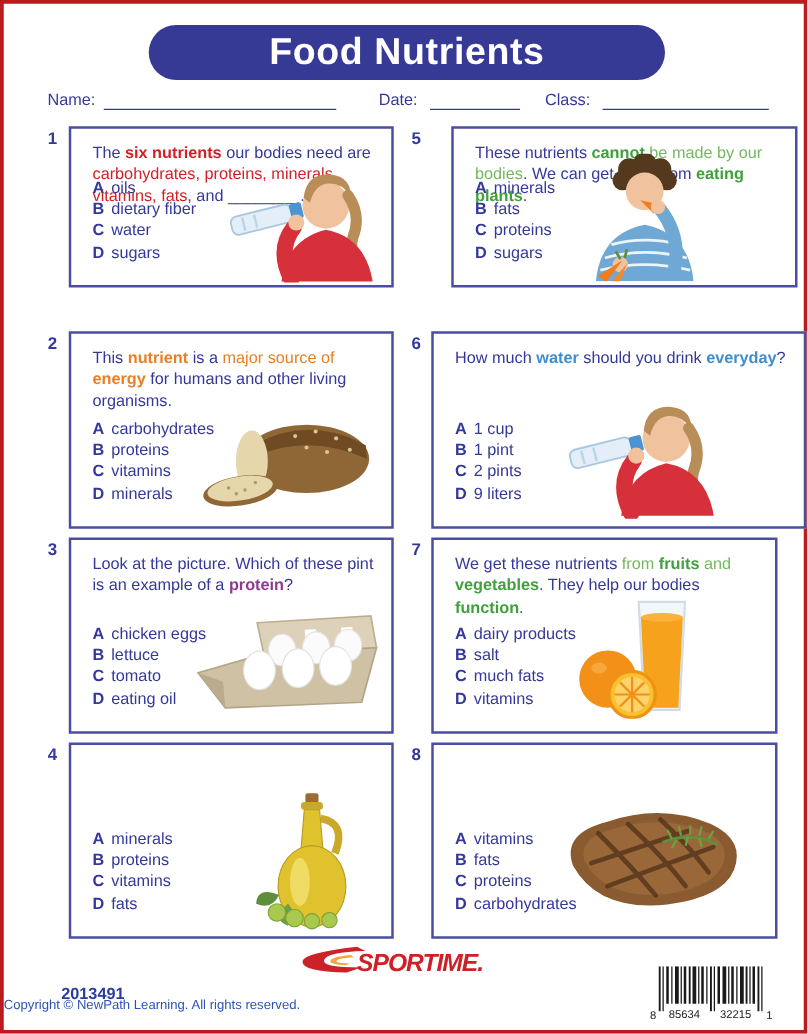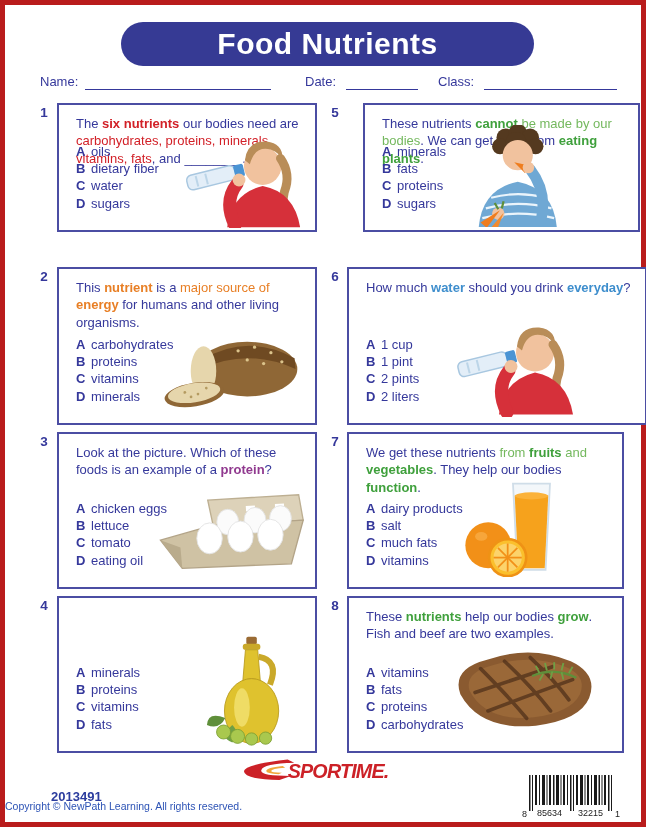--- a/index.html
+++ b/index.html
@@ -1,20 +1,20 @@
 <!DOCTYPE html>
 <html style="--navy: #35389b; --red: #d22027; --orange: #e87f25; --green: #3fa03c; --light-green: #74b85e; --blue: #3e8ecd; --purple: #90398f; --title-bar: #363a94;"><head>
 <meta charset="utf-8">
 <style>
   html,body{margin:0;padding:0;}
   body{
     width:646px;height:827px;position:relative;overflow:hidden;background:#ffffff;
     font-family:"Liberation Sans",sans-serif;
   }
-  .page{position:absolute;inset:0;border:5px solid #b91c1c;box-sizing:border-box;background:#fff;}
+  .page{position:absolute;inset:0;border:3px solid #b91c1c;box-sizing:border-box;background:#fff;}
   
   .title-bar{
     position:absolute;left:116px;top:17px;width:413px;height:44px;
     background:var(--title-bar,#363a94);border-radius:23px;
     display:flex;align-items:center;justify-content:center;
   }
   .title-bar span{color:#fff;font-size:30px;font-weight:bold;letter-spacing:.5px;}
   .field-label{position:absolute;color:var(--navy);font-size:13px;top:69px;}
   .field-line{position:absolute;top:69px;height:15px;border-bottom:1.5px solid var(--navy);}
   
@@ -130,21 +130,21 @@
         <circle cx="32" cy="68" r="1.5" fill="#b49a60"></circle>
           <circle cx="46" cy="72" r="1.5" fill="#b49a60"></circle>
         <circle cx="56" cy="67" r="1.5" fill="#b49a60"></circle>
           <circle cx="38" cy="74" r="1.5" fill="#b49a60"></circle>
       </g>
     </svg>
   </div>
 
   <span class="qnum" style="left:31px;top:429px">3</span>
   <div class="qbox" style="left:52px;top:427px;width:260px;height:157px">
-    <div class="q-prompt"><span class="c-navy">Look at the picture. Which of these foods is an example of a </span><span class="c-purple bold">protein</span><span class="c-navy">?</span></div>
+    <div class="q-prompt"><span class="c-navy">Look at the picture. Which of these pint is an example of a </span><span class="c-purple bold">protein</span><span class="c-navy">?</span></div>
     <div class="q-options">
         <div class="opt-row">
           <span class="opt-letter">A</span>
           <span class="opt-text">chicken eggs</span>
         </div>
         <div class="opt-row">
           <span class="opt-letter">B</span>
           <span class="opt-text">lettuce</span>
         </div>
         <div class="opt-row">
@@ -261,21 +261,21 @@
         <div class="opt-row">
           <span class="opt-letter">B</span>
           <span class="opt-text">1 pint</span>
         </div>
         <div class="opt-row">
           <span class="opt-letter">C</span>
           <span class="opt-text">2 pints</span>
         </div>
         <div class="opt-row">
           <span class="opt-letter">D</span>
-          <span class="opt-text">2 liters</span>
+          <span class="opt-text">9 liters</span>
         </div>
       </div>
     <svg class="q-img" style="right:62px;bottom:6px;width:140px;height:105px" viewBox="0 0 140 100">
       <g transform="rotate(-14 73 42)">
         <rect x="14" y="34" width="50" height="15" rx="5" fill="#e3eef8" stroke="#a8c7e0" stroke-width="1.5"></rect>
         <line x1="24" y1="36" x2="24" y2="47" stroke="#bcd5e8" stroke-width="2"></line>
         <line x1="34" y1="36" x2="34" y2="47" stroke="#bcd5e8" stroke-width="2"></line>
         <rect x="63" y="35" width="10" height="13" rx="2" fill="#4a94d4"></rect>
       </g>
       <circle cx="92" cy="38" r="19" fill="#f1c29e"></circle>
@@ -321,21 +321,20 @@
         <line x1="56" y1="72" x2="56" y2="104"></line>
         <line x1="40" y1="88" x2="72" y2="88"></line>
         <line x1="45" y1="77" x2="67" y2="99"></line>
         <line x1="67" y1="77" x2="45" y2="99"></line>
       </g>
     </svg>
   </div>
 
   <span class="qnum" style="left:322px;top:593px">8</span>
   <div class="qbox" style="left:342px;top:591px;width:277px;height:157px">
-    <div class="q-prompt"><span class="c-navy">These </span><span class="c-green bold">nutrients</span><span class="c-navy"> help our bodies </span><span class="c-green bold">grow</span><span class="c-navy">. Fish and beef are two examples.</span></div>
     <div class="q-options">
         <div class="opt-row">
           <span class="opt-letter">A</span>
           <span class="opt-text">vitamins</span>
         </div>
         <div class="opt-row">
           <span class="opt-letter">B</span>
           <span class="opt-text">fats</span>
         </div>
         <div class="opt-row">

